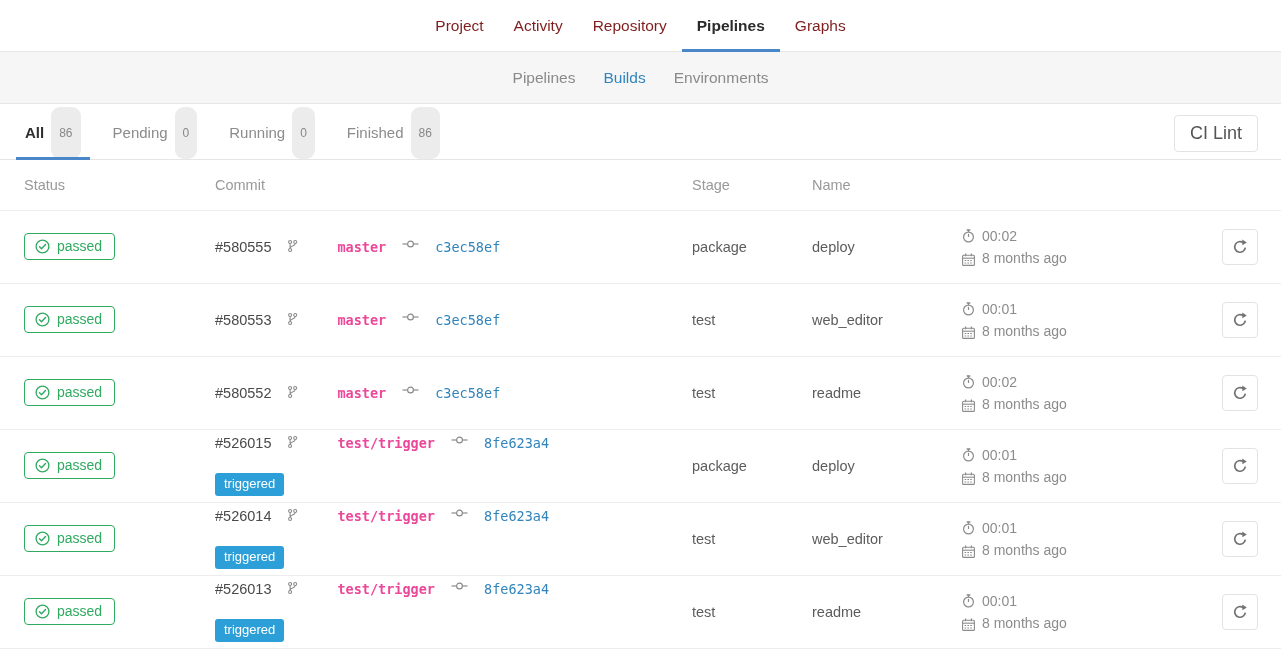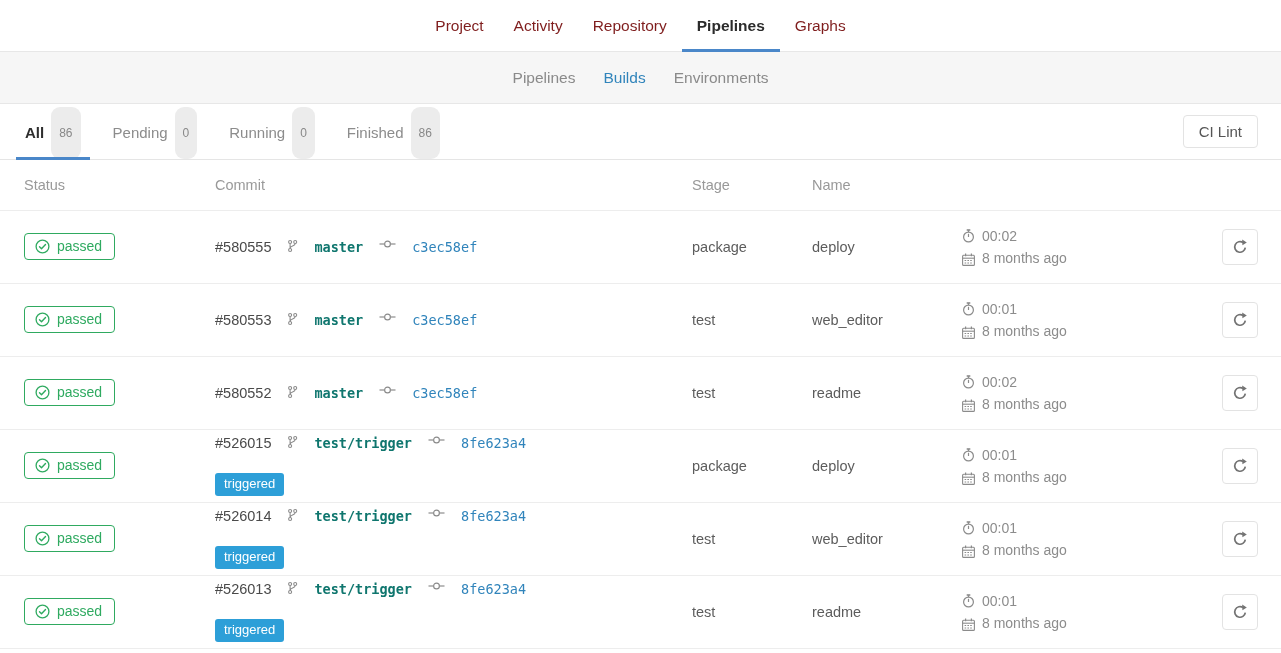--- a/index.html
+++ b/index.html
@@ -96,21 +96,21 @@
   .ci-lint-btn {
     position: absolute;
     right: 23px;
     top: 11px;
     display: inline-block;
     padding: 7px 15px;
     border: 1px solid #e3e3e3;
     border-radius: 4px;
     background: #fff;
     color: #555;
-    font-size: 15px;
+    font-size: 18px;
   }
 
   
   table.builds { width: 100%; border-collapse: collapse; table-layout: fixed; }
   col.c-status { width: 191px; }
   col.c-commit { width: 477px; }
   col.c-stage  { width: 120px; }
   col.c-name   { width: 150px; }
   col.c-timing { width: 245px; }
   col.c-actions { width: auto; }
@@ -147,21 +147,21 @@
   }
 
   .commit-line {
     display: flex;
     align-items: flex-start;
     gap: 16px;
     white-space: nowrap;
   }
   .build-id { color: #4a4a4a; }
   .mono { font-family: "DejaVu Sans Mono", "Liberation Mono", monospace; font-size: 13.5px; }
-  .ref-link { font-weight: 700; color: #0f766e; }
+  .ref-link { font-weight: 700; color: #ec4899; margin-left: 23px; }
   .sha-link { color: #3084bb; }
   .icon-gray { color: #8b8b8b; flex: none; }
 
   .badge-line { margin-top: 22px; }
   .triggered-badge {
     display: inline-block;
     background: #2d9fd8;
     color: #fff;
     font-size: 13px;
     padding: 3px 9px;

